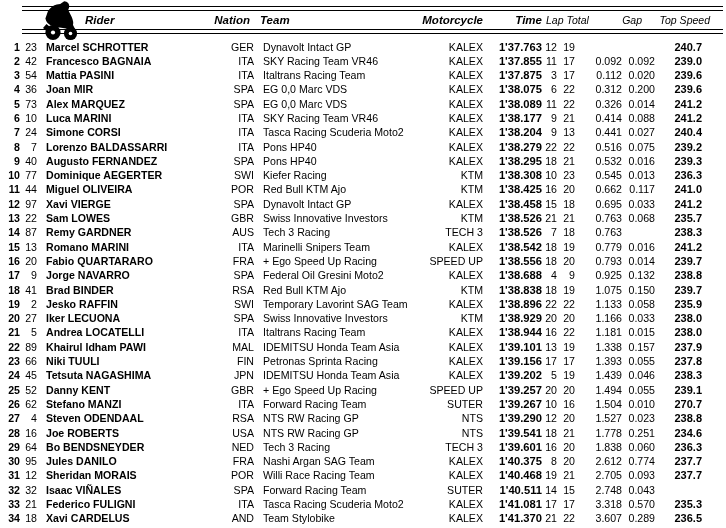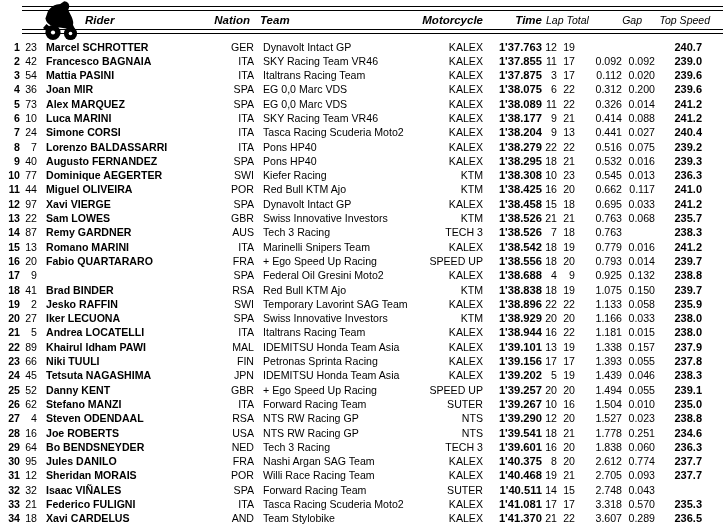--- a/index.html
+++ b/index.html
@@ -278,20 +278,21 @@
         <div class="cell ar bold t-time" style="left: 486px; width: 56px;">1'38.556</div>
         <div class="cell ar" style="left: 544px; width: 13px;">18</div>
         <div class="cell ar" style="left: 559px; width: 16px;">20</div>
         <div class="cell ar" style="left: 582px; width: 40px;">0.793</div>
         <div class="cell ar" style="left: 624px; width: 31px;">0.014</div>
         <div class="cell ar bold t-speed" style="left: 657px; width: 45px;">239.7</div>
       </div>
       <div class="row">
         <div class="cell ar bold" style="left: 0px; width: 20px;">17</div>
         <div class="cell ar" style="left: 21px; width: 16px;">9</div>
+        <div class="cell al bold" style="left: 46px; width: 170px;">Jorge NAVARRO</div>
         <div class="cell ar" style="left: 214px; width: 40px;">SPA</div>
         <div class="cell al" style="left: 263px; width: 175px;">Federal Oil Gresini Moto2</div>
         <div class="cell ar" style="left: 393px; width: 90px;">KALEX</div>
         <div class="cell ar bold t-time" style="left: 486px; width: 56px;">1'38.688</div>
         <div class="cell ar" style="left: 544px; width: 13px;">4</div>
         <div class="cell ar" style="left: 559px; width: 16px;">9</div>
         <div class="cell ar" style="left: 582px; width: 40px;">0.925</div>
         <div class="cell ar" style="left: 624px; width: 31px;">0.132</div>
         <div class="cell ar bold t-speed" style="left: 657px; width: 45px;">238.8</div>
       </div>
@@ -412,21 +413,21 @@
         <div class="cell ar" style="left: 21px; width: 16px;">62</div>
         <div class="cell al bold" style="left: 46px; width: 170px;">Stefano MANZI</div>
         <div class="cell ar" style="left: 214px; width: 40px;">ITA</div>
         <div class="cell al" style="left: 263px; width: 175px;">Forward Racing Team</div>
         <div class="cell ar" style="left: 393px; width: 90px;">SUTER</div>
         <div class="cell ar bold t-time" style="left: 486px; width: 56px;">1'39.267</div>
         <div class="cell ar" style="left: 544px; width: 13px;">10</div>
         <div class="cell ar" style="left: 559px; width: 16px;">16</div>
         <div class="cell ar" style="left: 582px; width: 40px;">1.504</div>
         <div class="cell ar" style="left: 624px; width: 31px;">0.010</div>
-        <div class="cell ar bold t-speed" style="left: 657px; width: 45px;">235.0</div>
+        <div class="cell ar bold t-speed" style="left: 657px; width: 45px;">270.7</div>
       </div>
       <div class="row">
         <div class="cell ar bold" style="left: 0px; width: 20px;">27</div>
         <div class="cell ar" style="left: 21px; width: 16px;">4</div>
         <div class="cell al bold" style="left: 46px; width: 170px;">Steven ODENDAAL</div>
         <div class="cell ar" style="left: 214px; width: 40px;">RSA</div>
         <div class="cell al" style="left: 263px; width: 175px;">NTS RW Racing GP</div>
         <div class="cell ar" style="left: 393px; width: 90px;">NTS</div>
         <div class="cell ar bold t-time" style="left: 486px; width: 56px;">1'39.290</div>
         <div class="cell ar" style="left: 544px; width: 13px;">12</div>

